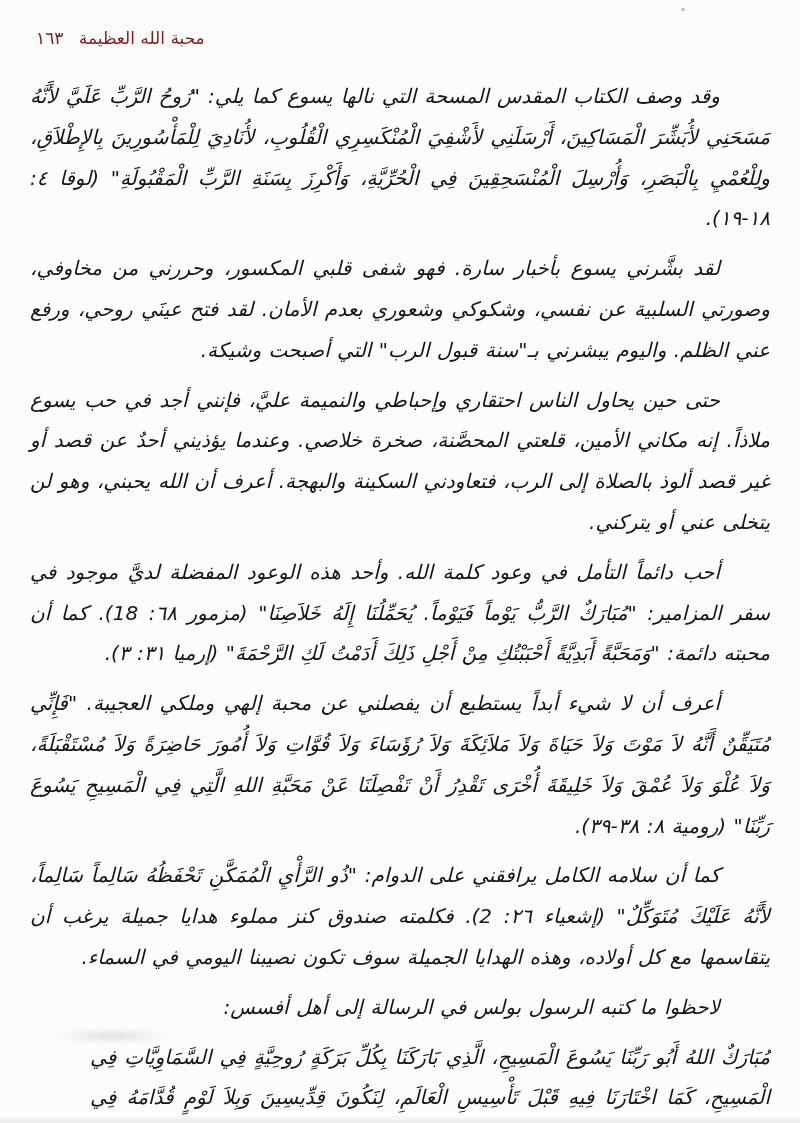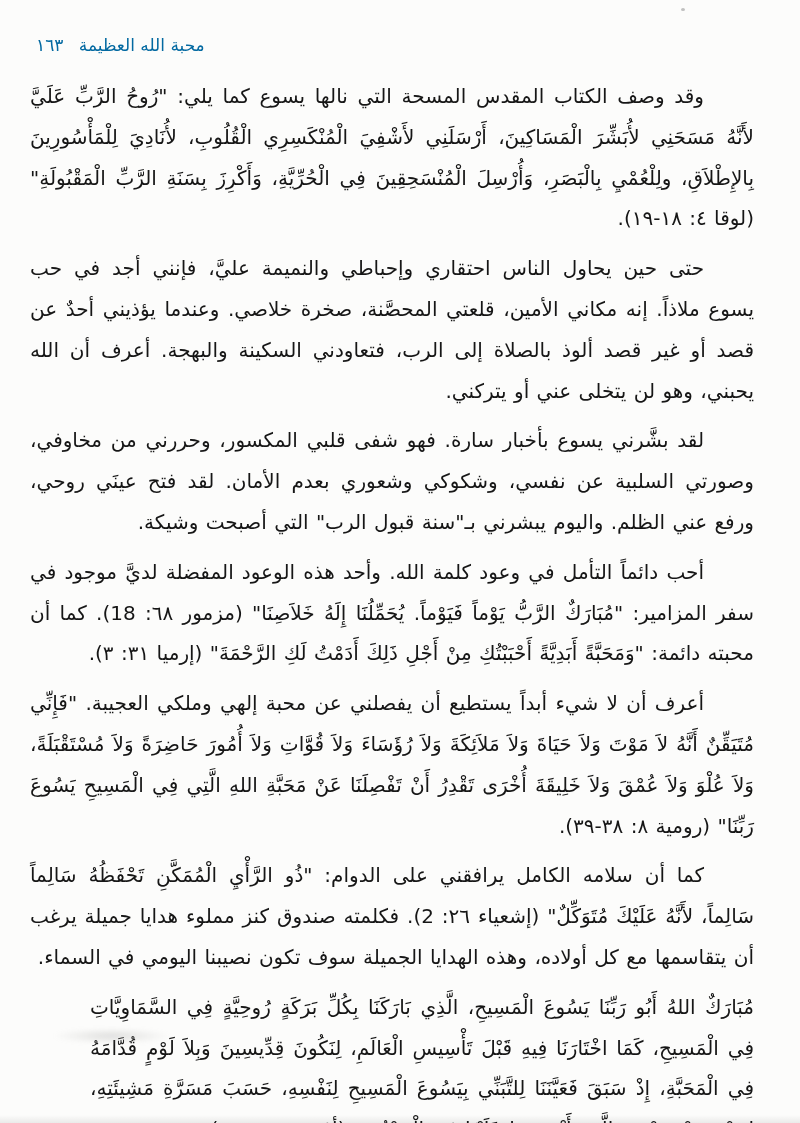--- a/index.html
+++ b/index.html
@@ -10,40 +10,41 @@
   }
   .page{
     position:relative;
     width:800px;height:1123px;
     background:#fcfcfb;
     color:#161616;
     overflow:hidden;
   }
   .page-header{
     position:absolute;
-    top:35px;left:36px;
+    top:28px;left:36px;
     direction:rtl;
     font-size:17px;
     letter-spacing:.5px;
-    color:#0369a1;
+    color:#7f1d1d;
     white-space:nowrap;
   }
   .page-header .num{margin-right:10px;}
   .body-text{
     position:absolute;
     top:76px;right:30px;left:30px;
     direction:rtl;
     text-align:justify;
     font-size:20px;
     line-height:2.04;
     word-spacing:1px;
   }
   .body-text p{
-    margin:0 16px 9px 0;
+    margin:0 0 9px 0;
     text-indent:50px;
+    font-style:italic;
   }
   .body-text p.quote-block{
     margin-left:60px;
     text-indent:0;
   }
   
   .speck{
     position:absolute;top:8px;left:681px;
     width:4px;height:3px;border-radius:50%;
     background:rgba(120,120,120,.45);
@@ -64,25 +65,26 @@
 
 <div class="page">
 
   <div class="page-header">
     <span>محبة الله العظيمة</span>
     <span class="num">١٦٣</span>
   </div>
 
   <div class="body-text">
     <p>وقد وصف الكتاب المقدس المسحة التي نالها يسوع كما يلي: "رُوحُ الرَّبِّ عَلَيَّ لأَنَّهُ مَسَحَنِي لأُبَشِّرَ الْمَسَاكِينَ، أَرْسَلَنِي لأَشْفِيَ الْمُنْكَسِرِي الْقُلُوبِ، لأُنَادِيَ لِلْمَأْسُورِينَ بِالإِطْلاَقِ، ولِلْعُمْيِ بِالْبَصَرِ، وَأُرْسِلَ الْمُنْسَحِقِينَ فِي الْحُرِّيَّةِ، وَأَكْرِزَ بِسَنَةِ الرَّبِّ الْمَقْبُولَةِ" (لوقا ٤: ١٨-١٩).</p>
+    <p>لقد بشَّرني يسوع بأخبار سارة. فهو شفى قلبي المكسور، وحررني من مخاوفي، وصورتي السلبية عن نفسي، وشكوكي وشعوري بعدم الأمان. لقد فتح عينَي روحي، ورفع عني الظلم. واليوم يبشرني بـ"سنة قبول الرب" التي أصبحت وشيكة.</p>
     <p>حتى حين يحاول الناس احتقاري وإحباطي والنميمة عليَّ، فإنني أجد في حب يسوع ملاذاً. إنه مكاني الأمين، قلعتي المحصَّنة، صخرة خلاصي. وعندما يؤذيني أحدٌ عن قصد أو غير قصد ألوذ بالصلاة إلى الرب، فتعاودني السكينة والبهجة. أعرف أن الله يحبني، وهو لن يتخلى عني أو يتركني.</p>
-    <p>لقد بشَّرني يسوع بأخبار سارة. فهو شفى قلبي المكسور، وحررني من مخاوفي، وصورتي السلبية عن نفسي، وشكوكي وشعوري بعدم الأمان. لقد فتح عينَي روحي، ورفع عني الظلم. واليوم يبشرني بـ"سنة قبول الرب" التي أصبحت وشيكة.</p>
     <p>أحب دائماً التأمل في وعود كلمة الله. وأحد هذه الوعود المفضلة لديَّ موجود في سفر المزامير: "مُبَارَكٌ الرَّبُّ يَوْماً فَيَوْماً. يُحَمِّلُنَا إِلَهُ خَلاَصِنَا" (مزمور ٦٨: 18). كما أن محبته دائمة: "وَمَحَبَّةً أَبَدِيَّةً أَحْبَبْتُكِ مِنْ أَجْلِ ذَلِكَ أَدَمْتُ لَكِ الرَّحْمَةَ" (إرميا ٣١: ٣).</p>
     <p>أعرف أن لا شيء أبداً يستطيع أن يفصلني عن محبة إلهي وملكي العجيبة. "فَإِنِّي مُتَيَقِّنٌ أَنَّهُ لاَ مَوْتَ وَلاَ حَيَاةَ وَلاَ مَلاَئِكَةَ وَلاَ رُؤَسَاءَ وَلاَ قُوَّاتِ وَلاَ أُمُورَ حَاضِرَةً وَلاَ مُسْتَقْبَلَةً، وَلاَ عُلْوَ وَلاَ عُمْقَ وَلاَ خَلِيقَةَ أُخْرَى تَقْدِرُ أَنْ تَفْصِلَنَا عَنْ مَحَبَّةِ اللهِ الَّتِي فِي الْمَسِيحِ يَسُوعَ رَبِّنَا" (رومية ٨: ٣٨-٣٩).</p>
     <p>كما أن سلامه الكامل يرافقني على الدوام: "ذُو الرَّأْيِ الْمُمَكَّنِ تَحْفَظُهُ سَالِماً سَالِماً، لأَنَّهُ عَلَيْكَ مُتَوَكِّلٌ" (إشعياء ٢٦: 2). فكلمته صندوق كنز مملوء هدايا جميلة يرغب أن يتقاسمها مع كل أولاده، وهذه الهدايا الجميلة سوف تكون نصيبنا اليومي في السماء.</p>
+    <p>لاحظوا ما كتبه الرسول بولس في الرسالة إلى أهل أفسس:</p>
     <p class="quote-block">مُبَارَكٌ اللهُ أَبُو رَبِّنَا يَسُوعَ الْمَسِيحِ، الَّذِي بَارَكَنَا بِكُلِّ بَرَكَةٍ رُوحِيَّةٍ فِي السَّمَاوِيَّاتِ فِي الْمَسِيحِ، كَمَا اخْتَارَنَا فِيهِ قَبْلَ تَأْسِيسِ الْعَالَمِ، لِنَكُونَ قِدِّيسِينَ وَبِلاَ لَوْمٍ قُدَّامَهُ فِي الْمَحَبَّةِ، إِذْ سَبَقَ فَعَيَّنَنَا لِلتَّبَنِّي بِيَسُوعَ الْمَسِيحِ لِنَفْسِهِ، حَسَبَ مَسَرَّةِ مَشِيئَتِهِ، لِمَدْحِ مَجْدِ نِعْمَتِهِ الَّتِي أَنْعَمَ بِهَا عَلَيْنَا فِي الْمَحْبُوبِ (أفسس ١: ٣-٦).</p>
   </div>
 
   <div class="speck"></div>
   <div class="smudge"></div>
   <div class="bottom-shade"></div>
 
 </div>
 
 </body></html>

